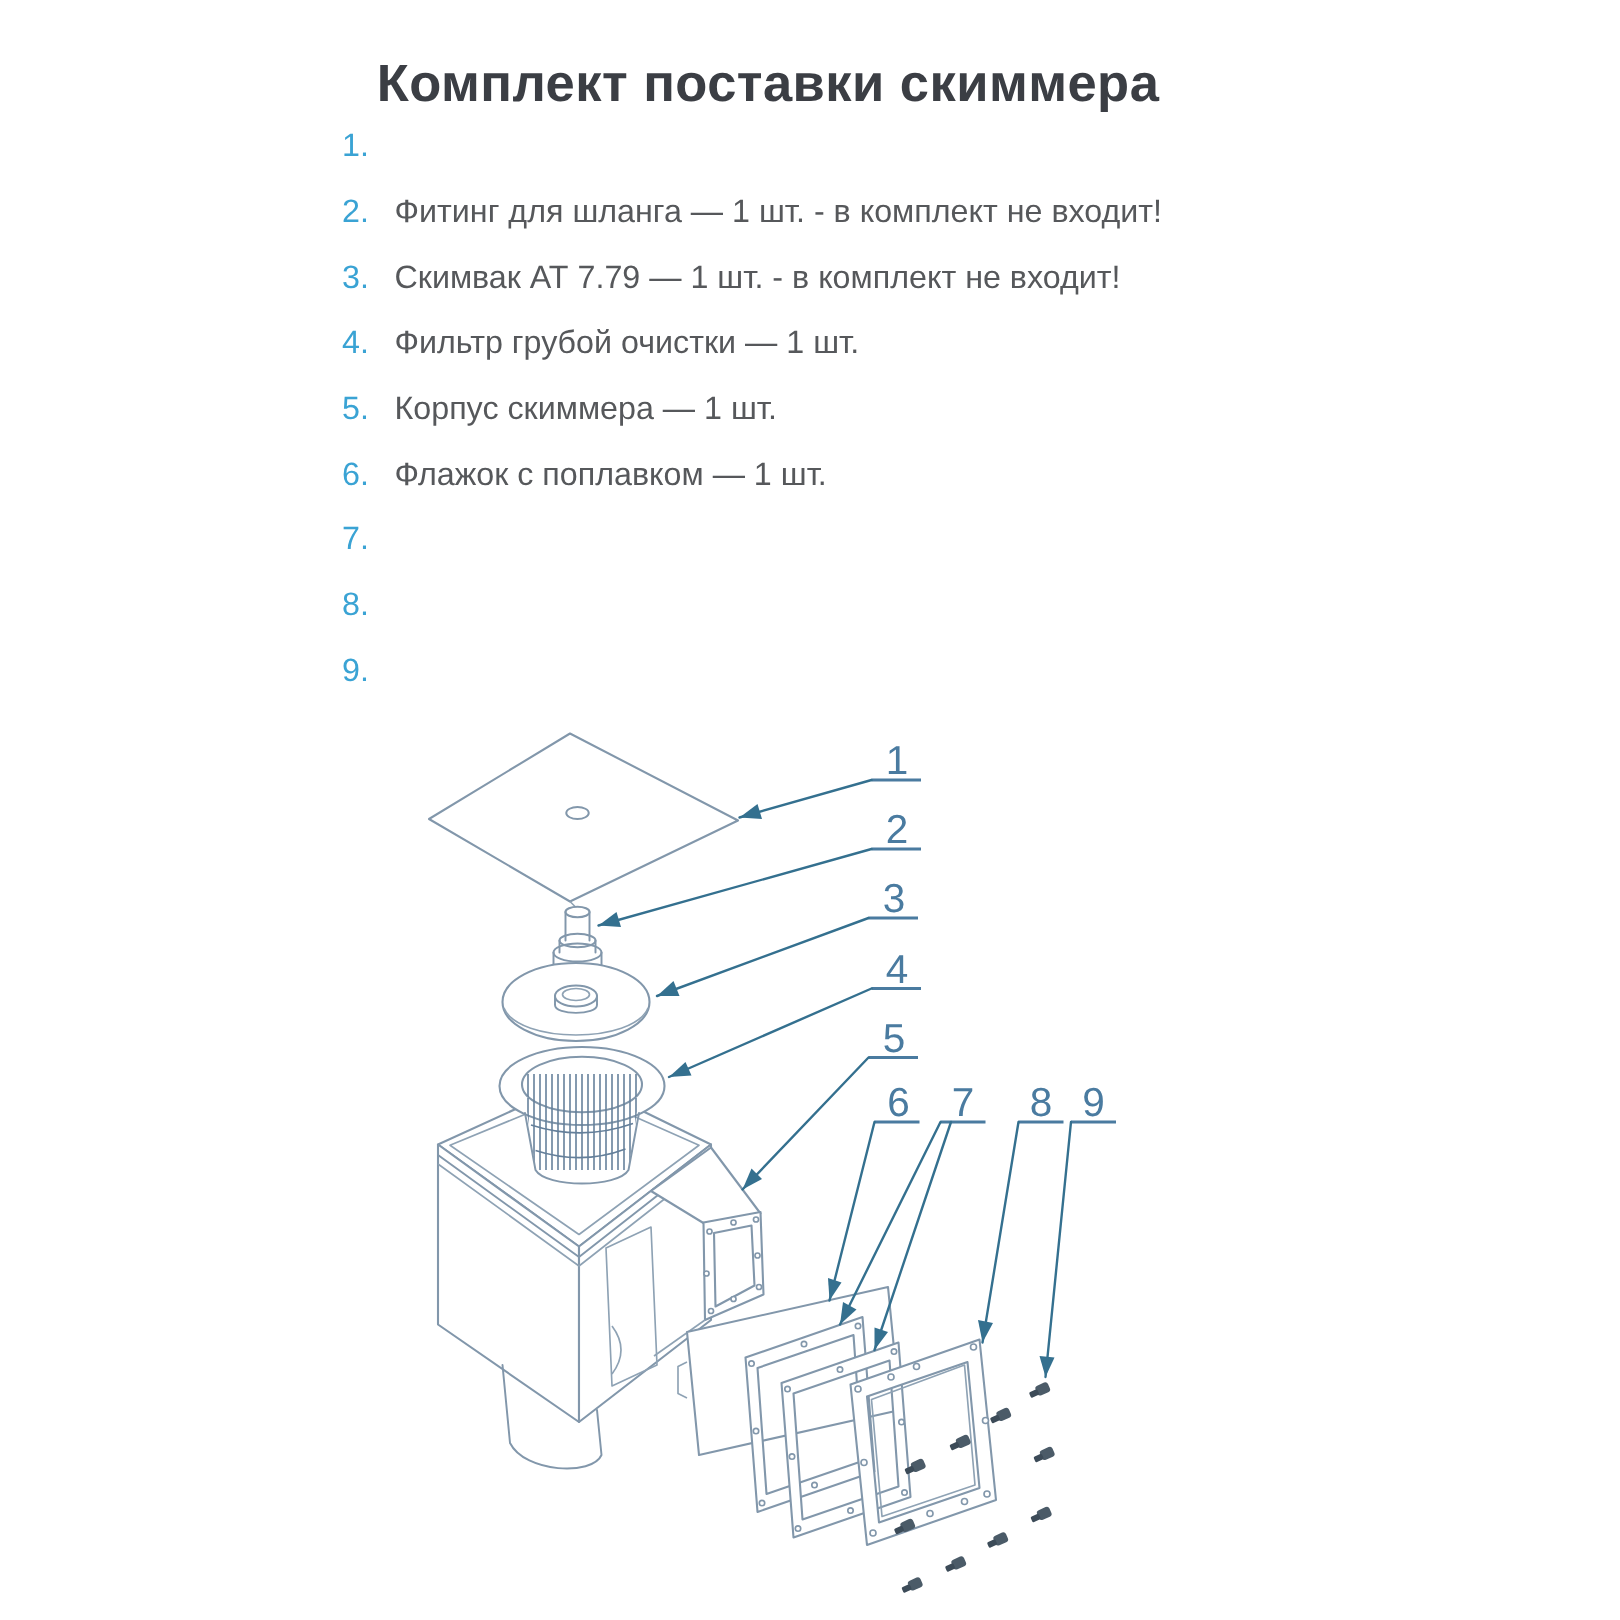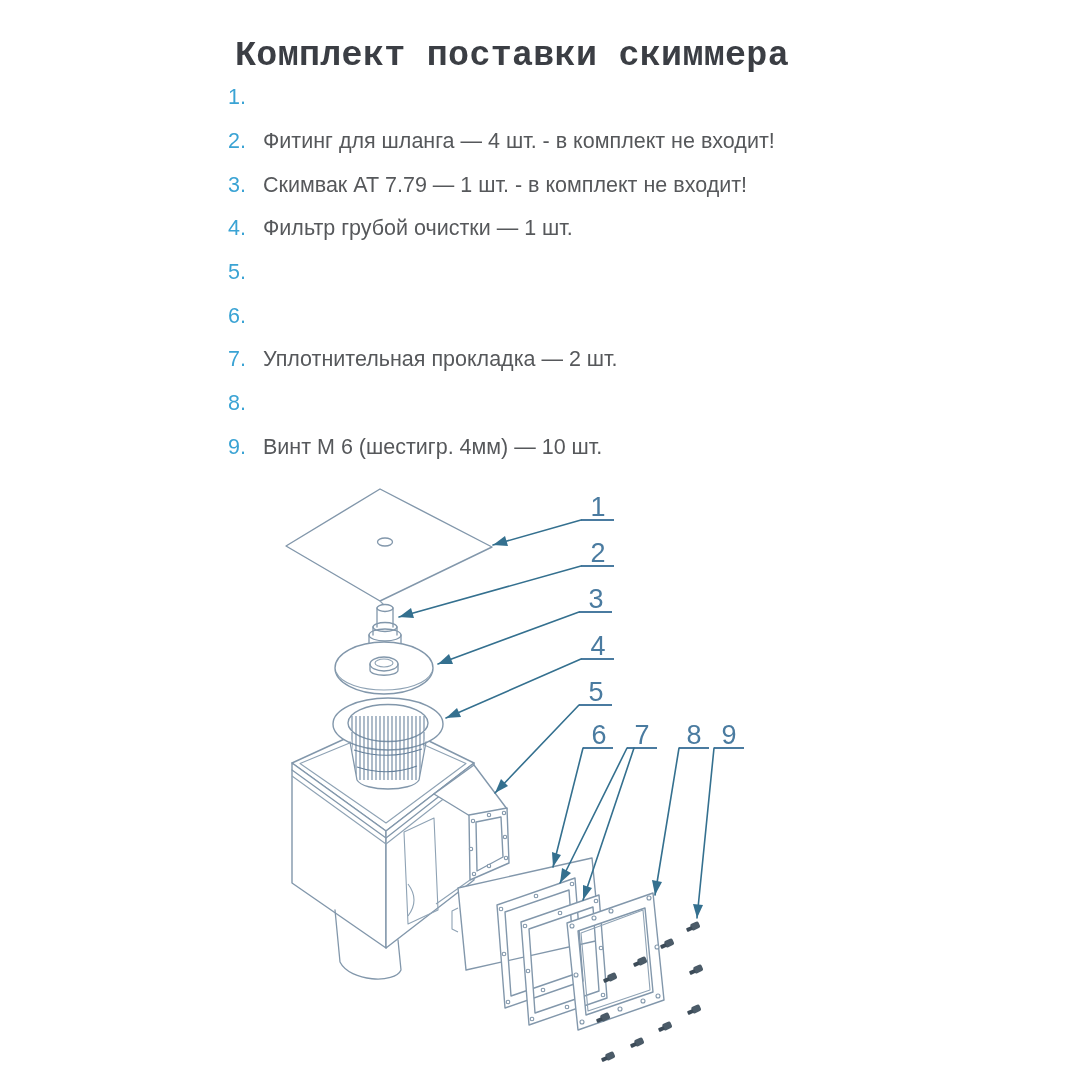--- a/index.html
+++ b/index.html
@@ -1,19 +1,19 @@
 <!DOCTYPE html>
 <html><head>
 <meta charset="utf-8">
 <style>
   html,body{margin:0;padding:0;background:#ffffff;}
   body{width:1080px;height:1080px;position:relative;overflow:hidden;
        font-family:"Liberation Sans","DejaVu Sans",sans-serif;}
   .page-title{position:absolute;left:512px;top:13px;transform:translateX(-50%);
-       white-space:nowrap;font-size:35px;font-weight:700;color:#3b3e44;letter-spacing:.3px;font-family:Liberation Mono, monospace;}
+       white-space:nowrap;font-size:35px;font-weight:700;color:#3b3e44;letter-spacing:.3px;}
   .parts-list{position:absolute;left:228px;top:76px;margin:0;padding:0;list-style:none;}
   .parts-list li{display:flex;align-items:center;height:43.7px;font-size:21.5px;color:#56585b;}
   .parts-list .num{color:#3aa3d4;width:35px;flex:none;}
   .diagram{position:absolute;left:0;top:480px;}
   
   .f{fill:#ffffff;stroke:#8297ab;stroke-width:1.4;stroke-linejoin:round;}
   .s{fill:none;stroke:#8297ab;stroke-width:1.3;stroke-linejoin:round;stroke-linecap:round;}
   .s2{fill:none;stroke:#8ea2b4;stroke-width:1.1;stroke-linejoin:round;}
   .mesh{fill:none;stroke:#647f9a;stroke-width:1.05;}
   .hole{fill:#ffffff;stroke:#8297ab;stroke-width:1.1;}
@@ -27,46 +27,46 @@
 <body>
 
 <h1 class="page-title">Комплект поставки скиммера</h1>
 
 <ol class="parts-list">
   <li>
       <span class="num">1.</span>
     </li>
   <li>
       <span class="num">2.</span>
-      <span class="txt">Фитинг для шланга — 4 шт. - в комплект не входит!</span>
+      <span class="txt">Фитинг для шланга — 1 шт. - в комплект не входит!</span>
     </li>
   <li>
       <span class="num">3.</span>
       <span class="txt">Скимвак АТ 7.79 — 1 шт. - в комплект не входит!</span>
     </li>
   <li>
       <span class="num">4.</span>
       <span class="txt">Фильтр грубой очистки — 1 шт.</span>
     </li>
   <li>
       <span class="num">5.</span>
+      <span class="txt">Корпус скиммера — 1 шт.</span>
     </li>
   <li>
       <span class="num">6.</span>
+      <span class="txt">Флажок с поплавком — 1 шт.</span>
     </li>
   <li>
       <span class="num">7.</span>
-      <span class="txt">Уплотнительная прокладка — 2 шт.</span>
     </li>
   <li>
       <span class="num">8.</span>
     </li>
   <li>
       <span class="num">9.</span>
-      <span class="txt">Винт М 6 (шестигр. 4мм) — 10 шт.</span>
     </li>
 </ol>
 
 <svg class="diagram" width="1080" height="600" viewBox="0 0 1080 600">
   <defs>
     <clipPath id="basketClip">
       <ellipse cx="388" cy="243" rx="40" ry="18.5"></ellipse>
       <polygon points="350,252 426,252 419,300 357,300"></polygon>
     </clipPath>
     <g id="screwG">

